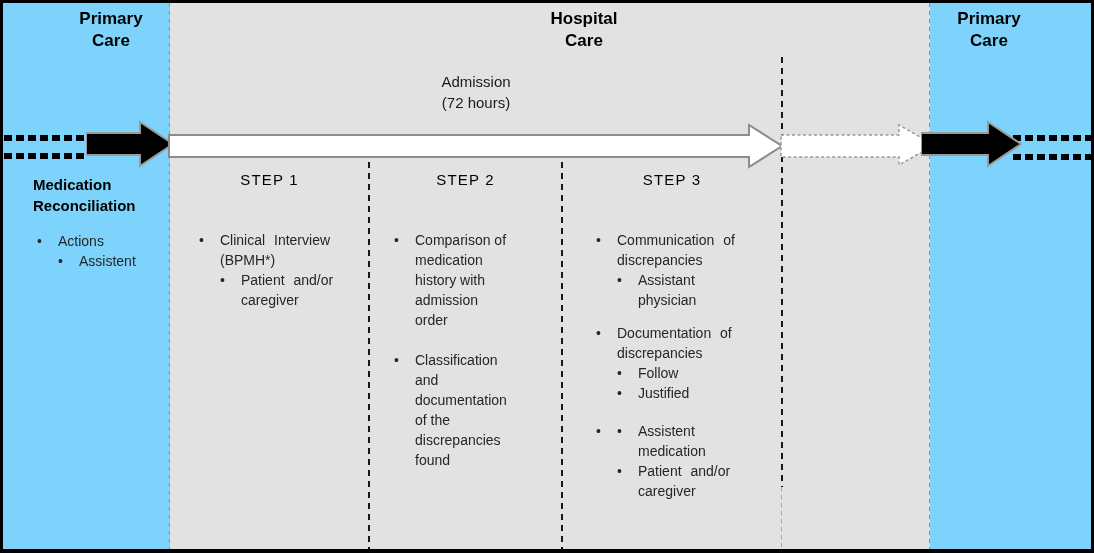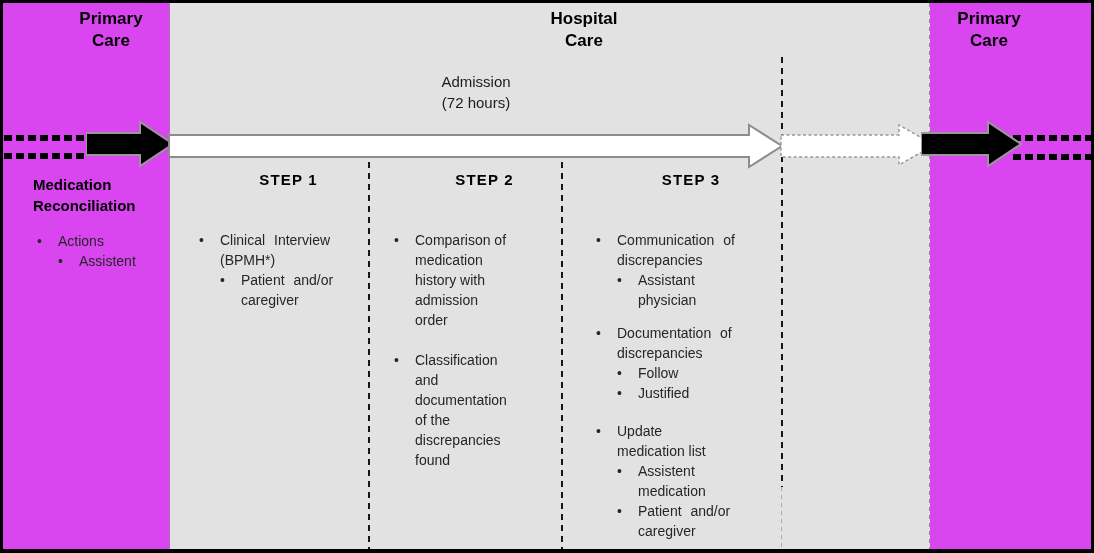--- a/index.html
+++ b/index.html
@@ -1,34 +1,34 @@
 <!DOCTYPE html>
 <html><head>
 <meta charset="utf-8">
 <style>
   html,body{margin:0;padding:0;background:#fff;}
   .canvas{
-    position:relative;width:1094px;height:553px;background:#d946ef;
+    position:relative;width:1094px;height:553px;background:#7dd3fc;
     font-family:"Liberation Sans","DejaVu Sans",sans-serif;overflow:hidden;
   }
   .abs{position:absolute;}
   
   .frame{background:#000;}
   
   .gray-panel{left:170px;top:0;width:760px;height:553px;background:#e2e2e2;}
   
   .vline-gray{width:1px;background:repeating-linear-gradient(180deg,#8f8f8f 0 4px,transparent 4px 8px);}
   .vline-black{width:2px;background:repeating-linear-gradient(180deg,#161616 0 6px,transparent 6px 11px);}
   .vline-faint{width:1px;background:repeating-linear-gradient(180deg,#a9a9a9 0 4px,transparent 4px 8px);}
   
   .dotline{height:6px;background:repeating-linear-gradient(90deg,#000 0 8px,transparent 8px 12px);}
   
   .big-title{font-weight:bold;font-size:17px;line-height:22px;color:#000;text-align:center;white-space:pre-line;}
   .phase-label{font-size:15px;line-height:21px;color:#1c1c1c;text-align:center;white-space:pre-line;}
-  .step-label{font-weight:bold;font-size:15px;letter-spacing:1.2px;color:#000;text-align:center;padding-left:19px;}
+  .step-label{font-weight:normal;font-size:15px;letter-spacing:1.2px;color:#000;text-align:center;}
   .side-title{font-weight:bold;font-size:15px;line-height:21px;color:#000;white-space:pre-line;}
   
   .list{position:absolute;}
   .item{position:relative;padding-left:25px;font-size:14px;line-height:20px;color:#262626;}
   .item .bullet{position:absolute;left:4px;top:0;}
   .item .txt{white-space:pre-line;}
   .l2{margin-left:21px;}
   .gap{word-spacing:5px;}
   .mt13{margin-top:13px;}
   .mt18{margin-top:18px;}
@@ -113,22 +113,21 @@
   <div class="abs step-label" style="left:562px;top:171px;width:220px;">STEP 3</div>
   <div class="list" style="left:592px;top:230px;width:175px;">
     <div class="item l1 gap"><span class="bullet">•</span><span class="txt">Communication of
 discrepancies</span></div>
     <div class="item l2"><span class="bullet">•</span><span class="txt">Assistant
 physician</span></div>
     <div class="item l1 gap mt13"><span class="bullet">•</span><span class="txt">Documentation of
 discrepancies</span></div>
     <div class="item l2"><span class="bullet">•</span><span class="txt">Follow</span></div>
     <div class="item l2"><span class="bullet">•</span><span class="txt">Justified</span></div>
-    <div class="item l1 mt18"><span class="bullet">•</span><span class="txt">Update
-medication list</span></div>
+    <div class="item l1 mt18"><span class="bullet">•</span></div>
     <div class="item l2"><span class="bullet">•</span><span class="txt">Assistent
 medication</span></div>
     <div class="item l2 gap"><span class="bullet">•</span><span class="txt">Patient and/or
 caregiver</span></div>
   </div>
 
   <div class="abs frame" style="left:0;top:0;width:1094px;height:3px;"></div>
   <div class="abs frame" style="left:0;top:549px;width:1094px;height:4px;"></div>
   <div class="abs frame" style="left:0;top:0;width:3px;height:553px;"></div>
   <div class="abs frame" style="left:1091px;top:0;width:3px;height:553px;"></div>

